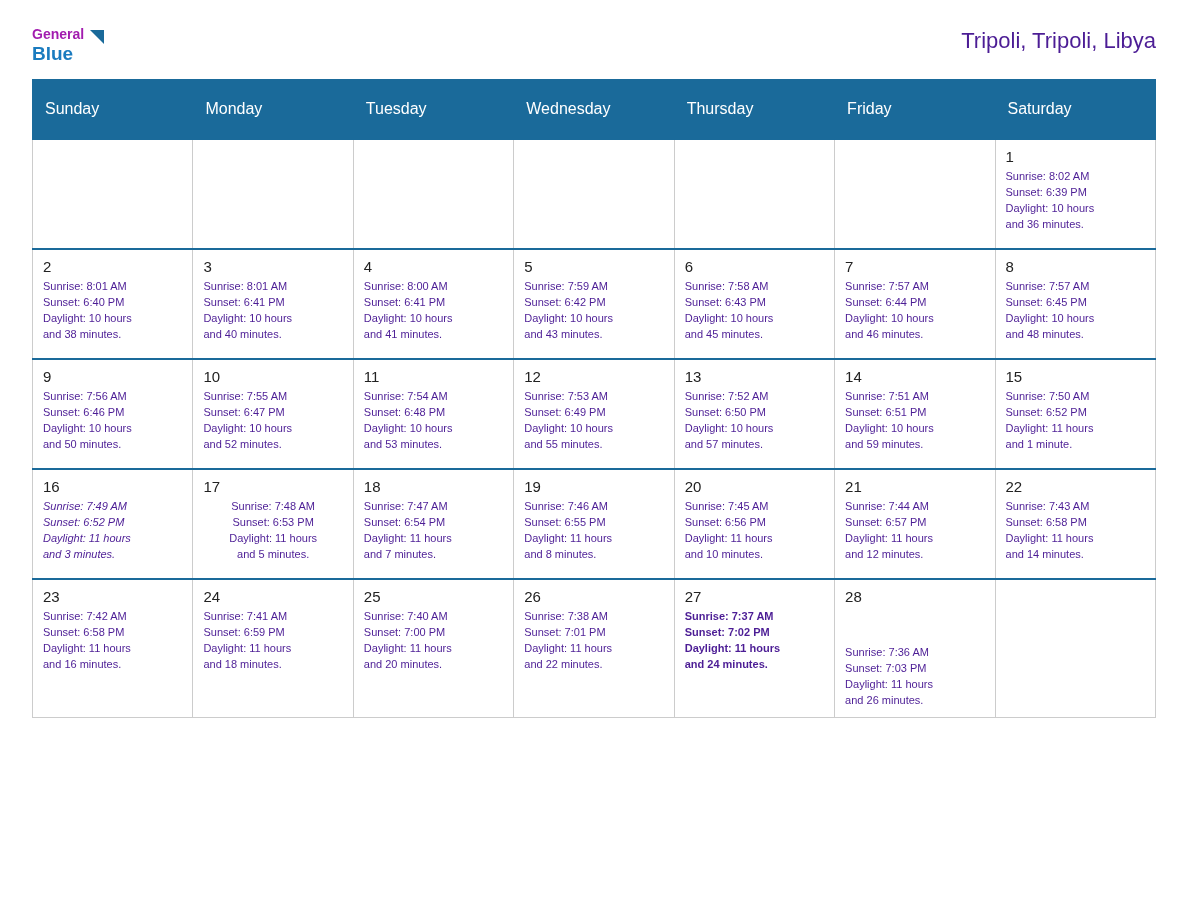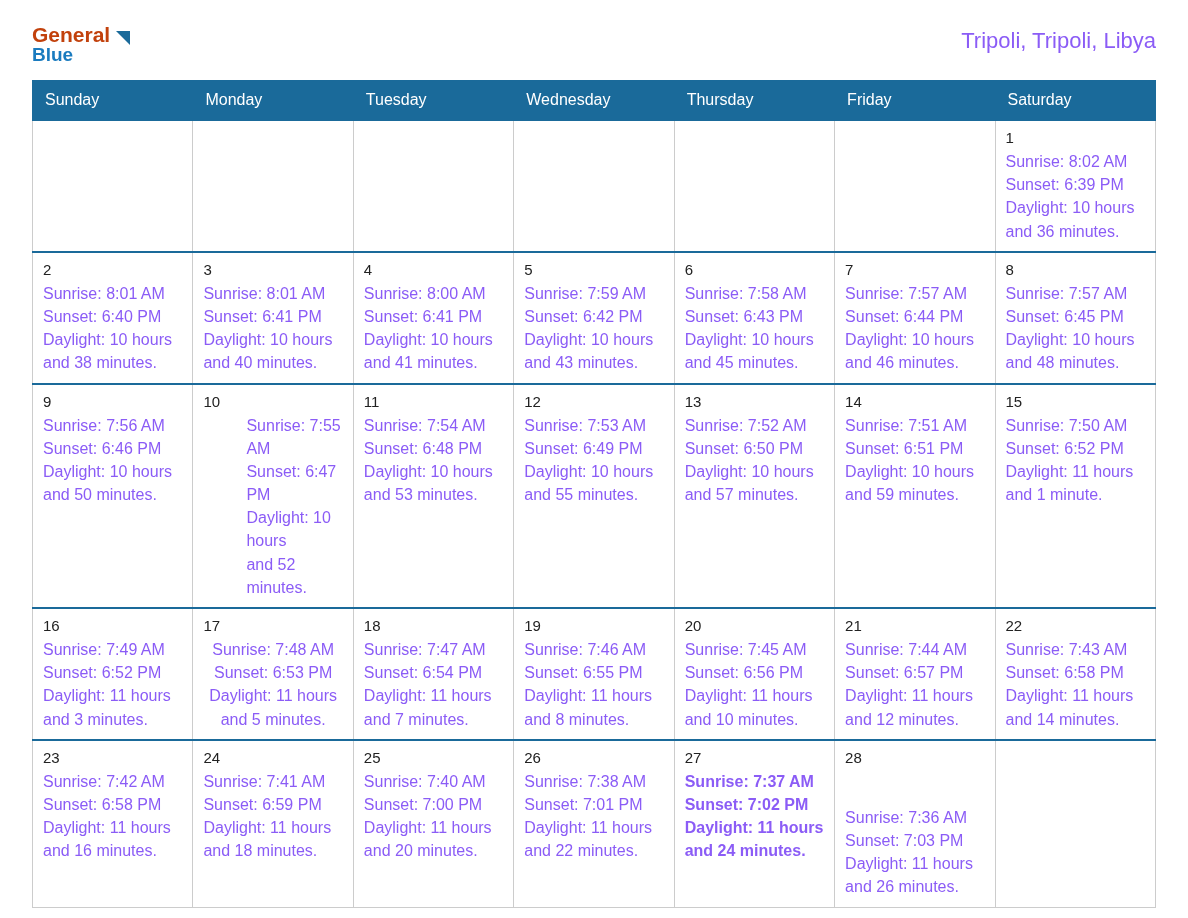--- a/index.html
+++ b/index.html
@@ -15,54 +15,54 @@
       justify-content: space-between;
       align-items: flex-start;
       margin-bottom: 16px;
     }
     .logo {
       display: flex;
       flex-direction: column;
       align-items: flex-start;
     }
     .logo-text-general {
-      font-size: 21px;
+      font-size: 14px;
       font-weight: bold;
-      color: #c2410c;
+      color: #a21caf;
       line-height: 1;
     }
     .logo-text-blue {
       font-size: 19px;
       font-weight: bold;
       color: #1a7bbf;
       line-height: 1;
     }
     .title-area {
       text-align: right;
     }
     .month-title {
       font-size: 48px;
       font-weight: bold;
       color: #222;
       line-height: 1.1;
     }
     .location-title {
       font-size: 22px;
-      color: #8b5cf6;
+      color: #4c1d95;
       margin-top: 4px;
     }
     .calendar {
       width: 100%;
       border-collapse: collapse;
     }
     .calendar th {
       background-color: #1a6a9a;
       color: #fff;
       text-align: left;
-      padding: 10px 12px;
+      padding: 20px 12px;
       font-size: 16px;
       font-weight: normal;
       border: 1px solid #1a6a9a;
     }
     .calendar td {
       vertical-align: top;
       padding: 8px 10px;
       border: 1px solid #ccc;
       width: 14.28%;
       min-height: 110px;
@@ -78,22 +78,22 @@
       border-top: 2px solid #1a6a9a;
     }
     .day-number {
       font-size: 15px;
       font-weight: normal;
       color: #222;
       margin-bottom: 4px;
       display: block;
     }
     .day-info {
-      font-size: 16px;
-      color: #8b5cf6;
+      font-size: 11px;
+      color: #4c1d95;
       line-height: 1.45;
     }
     .empty-cell {
       background: #f9f9f9;
     }
     .logo-row {
       display: flex;
       align-items: center;
     }
   </style>
@@ -197,21 +197,21 @@
       <tr>
         <td>
           <span class="day-number">9</span>
           <div class="day-info" style="white-space: pre-line;">Sunrise: 7:56 AM
 Sunset: 6:46 PM
 Daylight: 10 hours
 and 50 minutes.</div>
         </td>
         <td>
           <span class="day-number">10</span>
-          <div class="day-info" style="white-space: pre-line; margin-left: 43px;">Sunrise: 7:55 AM
+          <div class="day-info" style="white-space: pre-line;">Sunrise: 7:55 AM
 Sunset: 6:47 PM
 Daylight: 10 hours
 and 52 minutes.</div>
         </td>
         <td>
           <span class="day-number">11</span>
           <div class="day-info" style="white-space: pre-line;">Sunrise: 7:54 AM
 Sunset: 6:48 PM
 Daylight: 10 hours
 and 53 minutes.</div>
@@ -241,21 +241,21 @@
           <span class="day-number">15</span>
           <div class="day-info" style="white-space: pre-line;">Sunrise: 7:50 AM
 Sunset: 6:52 PM
 Daylight: 11 hours
 and 1 minute.</div>
         </td>
       </tr>
       <tr>
         <td>
           <span class="day-number">16</span>
-          <div class="day-info" style="white-space: pre-line;">Sunrise: 7:49 AM
+          <div class="day-info" style="white-space: pre-line; font-style: italic;">Sunrise: 7:49 AM
 Sunset: 6:52 PM
 Daylight: 11 hours
 and 3 minutes.</div>
         </td>
         <td>
           <span class="day-number">17</span>
           <div class="day-info" style="white-space: pre-line; text-align: center;">Sunrise: 7:48 AM
 Sunset: 6:53 PM
 Daylight: 11 hours
 and 5 minutes.</div>

